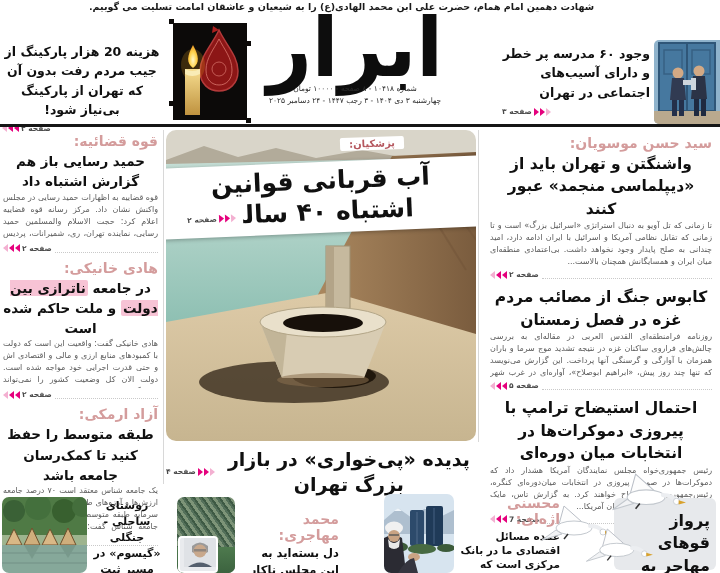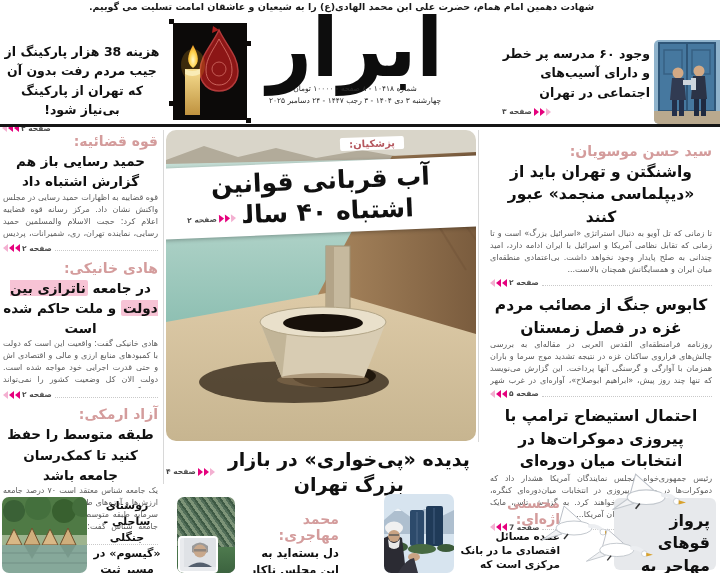--- a/index.html
+++ b/index.html
@@ -23,28 +23,28 @@
   .hl{background:#f7c3d5;padding:0 2px;border-radius:2px;}
   
   .pmark{display:inline-flex;align-items:center;gap:2px;direction:rtl;}
   .ptext{font-size:7.5px;font-weight:bold;color:#4a4a4a;white-space:nowrap;}
   .chev{display:inline-flex;direction:ltr;gap:1px;align-items:center;}
   .tri{width:0;height:0;border-top:4px solid transparent;border-bottom:4px solid transparent;
        border-right:5px solid #e5007d;}
   .tri.light{border-right-color:#f3b0d1;}
   .flip .tri{border-right:none;border-left:5px solid #e5007d;}
   .flip .tri.light{border-left-color:#f3b0d1;}
-  .mrow{display:flex;align-items:center;gap:3px;margin-top:2px;}
+  .mrow{display:flex;align-items:flex-end;gap:3px;margin-top:2px;}
   .dots{flex:1;border-bottom:1.5px dotted #c9c9c9;height:5px;}
   
   #colL{left:0;top:130px;width:161px;padding:3px 3px 0 3px;box-sizing:border-box;}
   #colL .hd{font-size:13.5px;line-height:1.5;}
   #colL .bd{max-height:50px;}
   #colL .art{margin-bottom:7px;}
-  #colR{right:0;top:140px;width:242px;padding:3px 8px 0 12px;box-sizing:border-box;}
+  #colR{right:0;top:132px;width:242px;padding:3px 8px 0 12px;box-sizing:border-box;}
   #colR .hd{font-size:15.5px;line-height:1.45;}
   #colR .bd{max-height:48px;}
   #colR .art{margin-bottom:7px;}
   
   #topLeft{left:2px;top:42px;width:160px;}
   #topLeft .hd{font-size:12.5px;line-height:1.55;}
   #topLeft .mrow{justify-content:flex-end;margin-top:4px;}
   #topRight{right:70px;top:44px;width:148px;}
   #topRight .hd{font-size:12.5px;line-height:1.55;text-align:right;}
   #topRight .mrow{justify-content:flex-end;margin-top:5px;}
@@ -121,21 +121,21 @@
       <rect x="12" y="46" width="15" height="46" fill="url(#wax)"></rect>
       <path d="M12 46 q7 4 15 0 l0 5 q-8 4 -15 0 Z" fill="#f9ecb6"></path>
     </svg>
     <div class="cornersq" style="left:-4px;top:-4px;"></div>
     <div class="cornersq" style="right:-4px;top:18px;"></div>
     <div class="cornersq" style="right:-4px;bottom:-3px;"></div>
     <div class="cornersq" style="left:-4px;bottom:14px;"></div>
   </div>
 
   <div id="topLeft" class="abs">
-    <div class="hd">هزینه 38 هزار پارکینگ از جیب مردم رفت بدون آن که تهران از پارکینگ بی‌نیاز شود!</div>
+    <div class="hd">هزینه 20 هزار پارکینگ از جیب مردم رفت بدون آن که تهران از پارکینگ بی‌نیاز شود!</div>
     <div class="mrow">
       <span class="pmark">
           <span class="ptext">صفحه ۳</span>
         <span class="chev">
             <i class="tri light"></i>
             <i class="tri"></i>
             <i class="tri"></i>
           </span>
         </span>
     </div>

